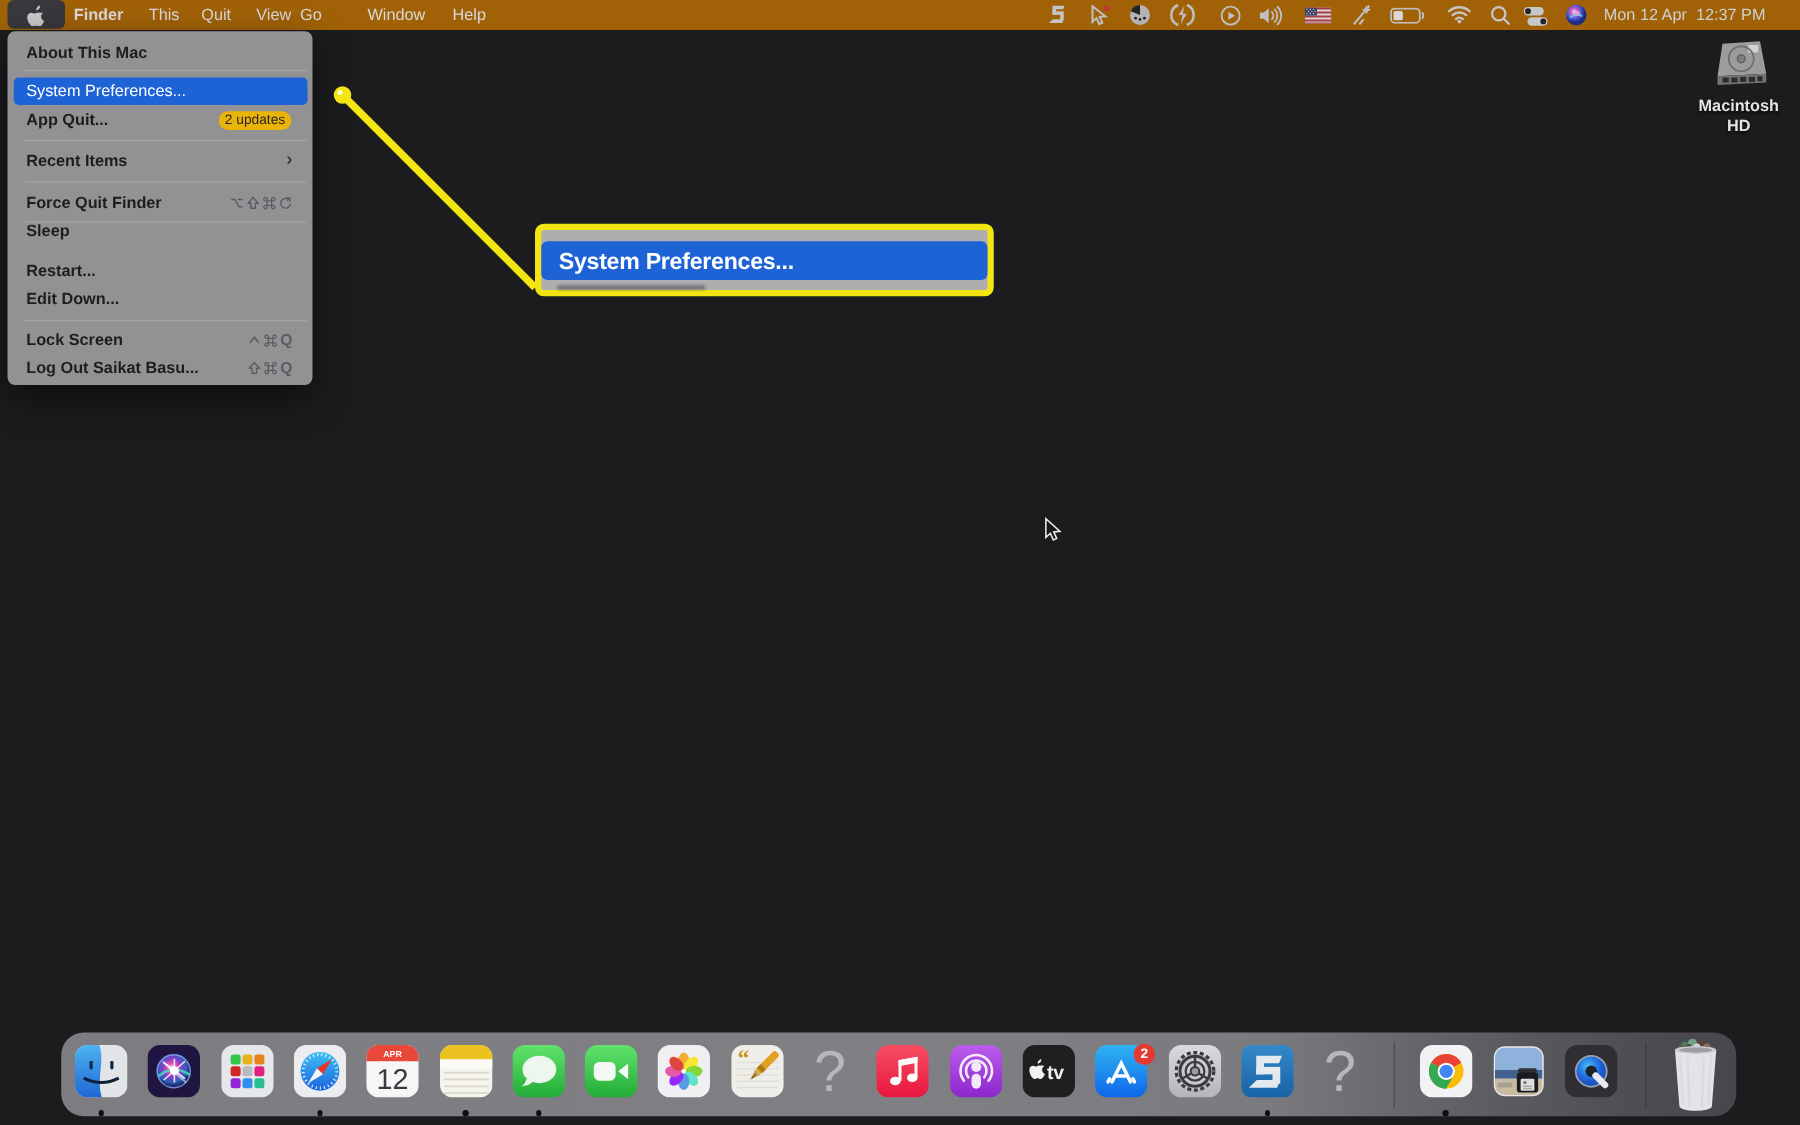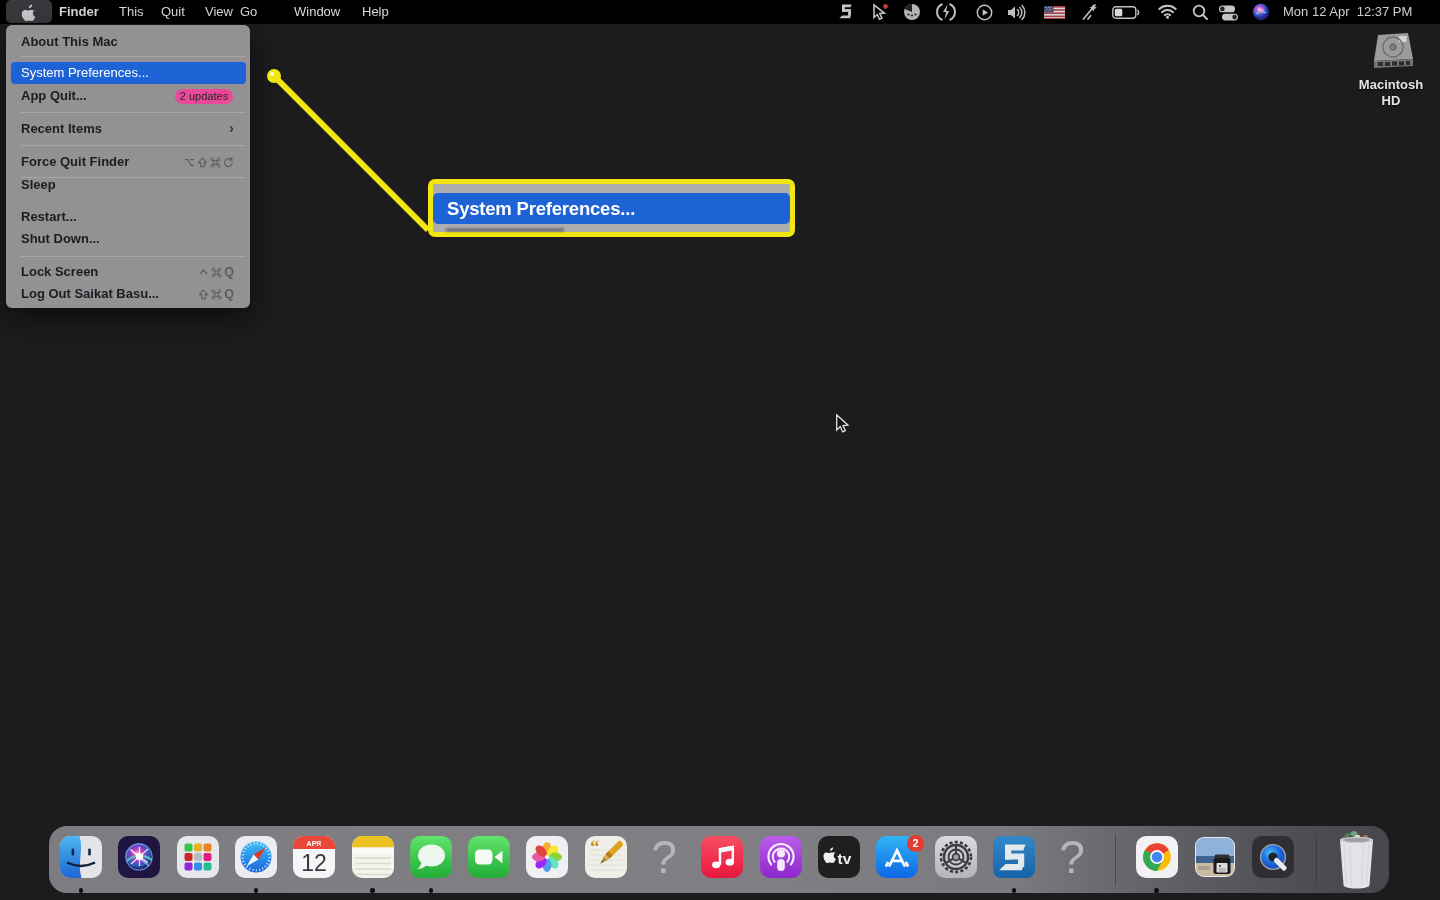--- a/index.html
+++ b/index.html
@@ -1,33 +1,33 @@
 <!DOCTYPE html>
 <html><head>
 <meta charset="utf-8">
 <style>
   * { margin:0; padding:0; box-sizing:border-box; }
   html,body { width:1440px; height:900px; overflow:hidden; background:#1c1c1e; }
   body { font-family:"Liberation Sans", sans-serif; position:relative; }
   #desktop { position:absolute; inset:0; background:#1c1c1e; }
 
   
-  #menubar { position:absolute; left:0; top:0; width:1440px; height:24px; background:#000000; }
+  #menubar { position:absolute; left:0; top:0; width:1440px; height:24px; background:#a16207; }
   .mb-item { position:absolute; top:0; height:24px; line-height:24px; font-size:13px; color:#d9d9db; }
   #apple-hl { position:absolute; left:6px; top:0; width:46px; height:23px; background:#39393d; border-radius:5px; }
   .mb-icon { position:absolute; top:0; }
 
   
   #applemenu { position:absolute; left:6px; top:25px; width:244px; height:283px; background:#929295; border-radius:6px; box-shadow:0 10px 28px rgba(0,0,0,.55); }
   .am-row { position:absolute; left:15px; right:8px; height:16px; line-height:16px; font-size:13px; color:#1d1d20;font-weight:bold; }
   .am-sep { position:absolute; left:14px; width:225px; height:1px; background:#a6a6a8; }
   .am-short { position:absolute; right:8px; top:0; height:16px; display:flex; align-items:center; gap:2px; font-size:12px; color:#5c5c60; }
   .qtx { font-size:12.5px; color:#5c5c60; }
   #am-blue { position:absolute; left:5px; top:37px; width:235px; height:22px; background:#1e63d6; border-radius:4px; color:#fff; font-size:13px; line-height:22px; padding-left:10px; }
-  #am-badge { position:absolute; left:169px; top:63.5px; width:58px; height:15px; background:#ec4899; border-radius:8px; font-size:11px; line-height:15px; text-align:center; color:#26262a; }
+  #am-badge { position:absolute; left:169px; top:63.5px; width:58px; height:15px; background:#eab308; border-radius:8px; font-size:11px; line-height:15px; text-align:center; color:#26262a; }
 
   
   #callout-box { position:absolute; left:428px; top:179px; width:367px; height:58px; border:5px solid #f2e512; border-radius:7px; background:#aeaeb1; }
   #cb-blue { position:absolute; left:0px; top:9px; width:357px; height:31px; background:#1e63d6; border-radius:5px; color:#fff; font-weight:bold; font-size:18.5px; line-height:31px; padding-left:14px; letter-spacing:-0.2px; }
 
   
   #hd-label { position:absolute; left:1340px; top:77px; width:102px; text-align:center; font-size:13px; font-weight:bold; color:#e4e4e6; line-height:16px; text-shadow:0 1px 2px rgba(0,0,0,.8); }
 
   
   #dock { position:absolute; left:49px; top:826px; width:1340px; height:67px; border-radius:18px;
@@ -171,21 +171,21 @@
           </svg>
       <svg width="11" height="11" viewBox="0 0 11 11">
             <path d="M9.4,5.8 A3.9,3.9 0 1 1 7.2,2.1" stroke="#5c5c60" stroke-width="1.1" fill="none"></path>
             <path d="M5.6,1.3 H8.9 V4.6" stroke="#5c5c60" stroke-width="1.1" fill="none"></path>
             <path d="M8.9,1.3 L6.6,3.6" stroke="#5c5c60" stroke-width="1.1" fill="none"></path>
           </svg>
     </span></div>
     <div class="am-sep" style="top:152px"></div>
     <div class="am-row" style="top:152px">Sleep</div>
     <div class="am-row" style="top:184px">Restart...</div>
-    <div class="am-row" style="top:206px">Shut Down...</div>
+    <div class="am-row" style="top:206px">Edit Down...</div>
     <div class="am-sep" style="top:231px"></div>
     <div class="am-row" style="top:239px">Lock Screen<span class="am-short">
       <svg width="11" height="11" viewBox="0 0 11 11">
             <path d="M2,7.2 L5.5,2.8 L9,7.2" stroke="#5c5c60" stroke-width="1.2" fill="none"></path>
           </svg>
       <svg width="11" height="11" viewBox="0 0 11 11">
             <path d="M3.7,3.7 H7.3 V7.3 H3.7 Z M3.7,3.7 V2.4 A1.35,1.35 0 1 0 2.35,3.7 Z M7.3,3.7 V2.4 A1.35,1.35 0 1 1 8.65,3.7 Z M7.3,7.3 V8.6 A1.35,1.35 0 1 0 8.65,7.3 Z M3.7,7.3 V8.6 A1.35,1.35 0 1 1 2.35,7.3 Z" stroke="#5c5c60" stroke-width="1" fill="none"></path>
           </svg>
       <span class="qtx">Q</span>
     </span></div>

